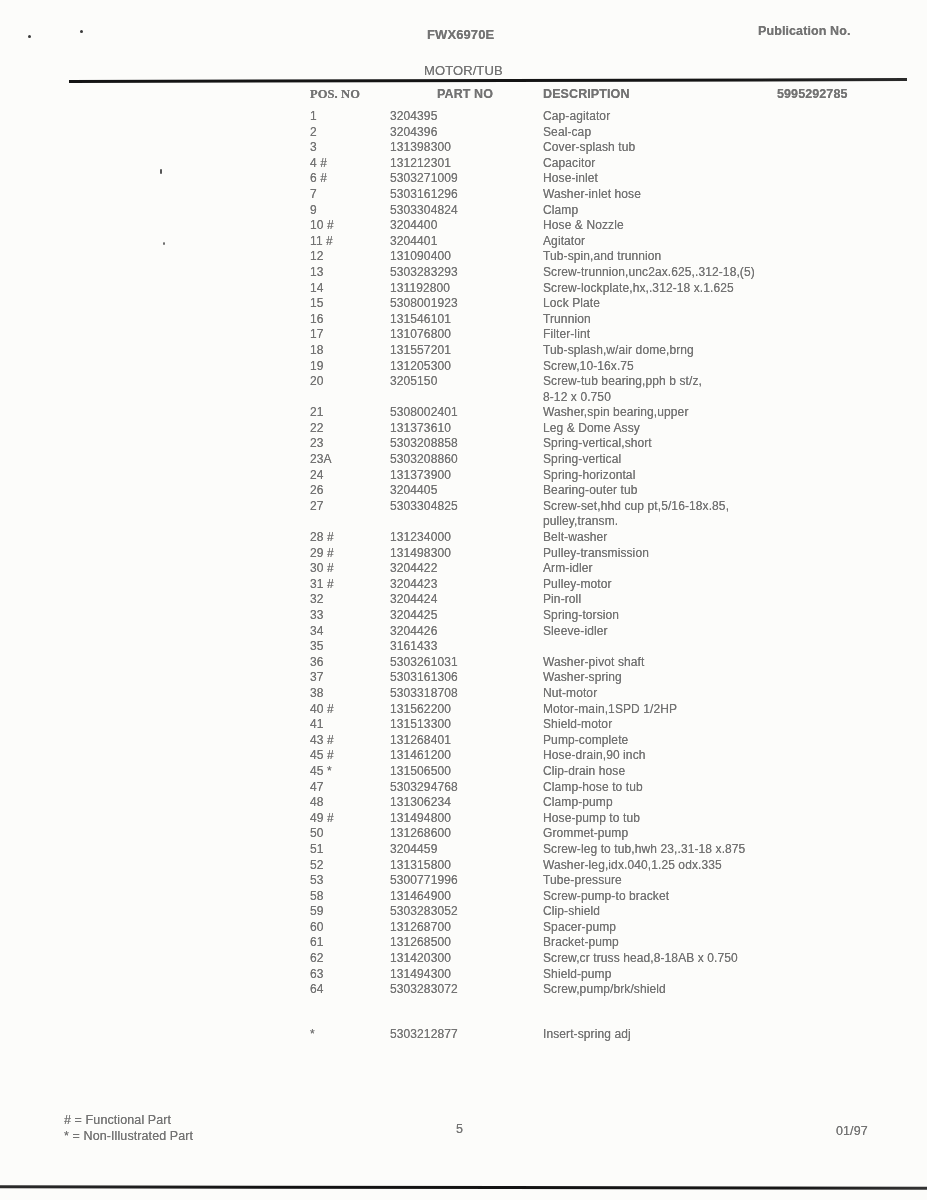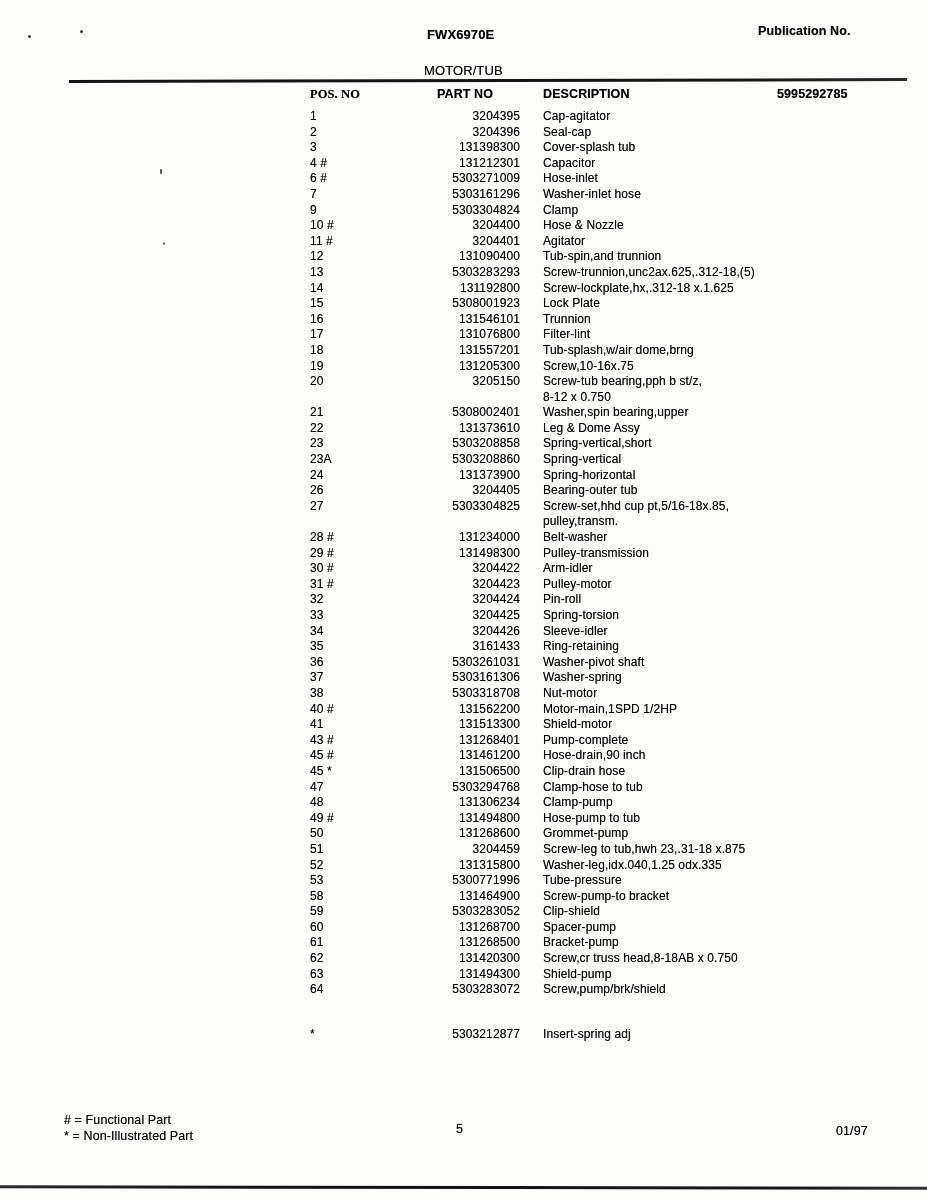--- a/index.html
+++ b/index.html
@@ -5,21 +5,21 @@
   html,body{margin:0;padding:0;}
   body{
     width:927px;height:1200px;
     background:#e9e9e7;
     font-family:"Liberation Sans", sans-serif;
   }
   .page{
     position:relative;
     width:927px;height:1200px;
     background:#fcfcfa;
-    color:#000000;
+    color:#737373;
     overflow:hidden;
   }
   .scantext{
     text-shadow:0 0 .5px rgba(20,20,20,.55);
     letter-spacing:.1px;
   }
   .model-title{
     position:absolute;left:427px;top:27px;
     font-size:13px;font-weight:700;
   }
@@ -50,21 +50,21 @@
     font-size:12px;line-height:15.6px;
   }
   .tgroup{margin:0;}
   .tgroup + .tgroup{margin-top:0;}
   .tgroup.last{margin-top:29px;}
   .row{
     display:grid;
     grid-template-columns:80px 130px 1fr;
   }
   .row .pos{text-align:left;white-space:pre;}
-  .row .part{text-align:right;}
+  .row .part{}
   .row .desc{padding-left:23px;white-space:pre-line;}
   .footer-legend{
     position:absolute;left:64px;top:1112px;
     font-size:12.5px;line-height:16px;
   }
   .page-number{
     position:absolute;left:456px;top:1122px;
     font-size:12.5px;
   }
   .rev-date{
@@ -274,21 +274,20 @@
           <span class="desc">Spring-torsion</span>
         </div>
         <div class="row">
           <span class="pos">34</span>
           <span class="part">3204426</span>
           <span class="desc">Sleeve-idler</span>
         </div>
         <div class="row">
           <span class="pos">35</span>
           <span class="part">3161433</span>
-          <span class="desc">Ring-retaining</span>
         </div>
         <div class="row">
           <span class="pos">36</span>
           <span class="part">5303261031</span>
           <span class="desc">Washer-pivot shaft</span>
         </div>
         <div class="row">
           <span class="pos">37</span>
           <span class="part">5303161306</span>
           <span class="desc">Washer-spring</span>

